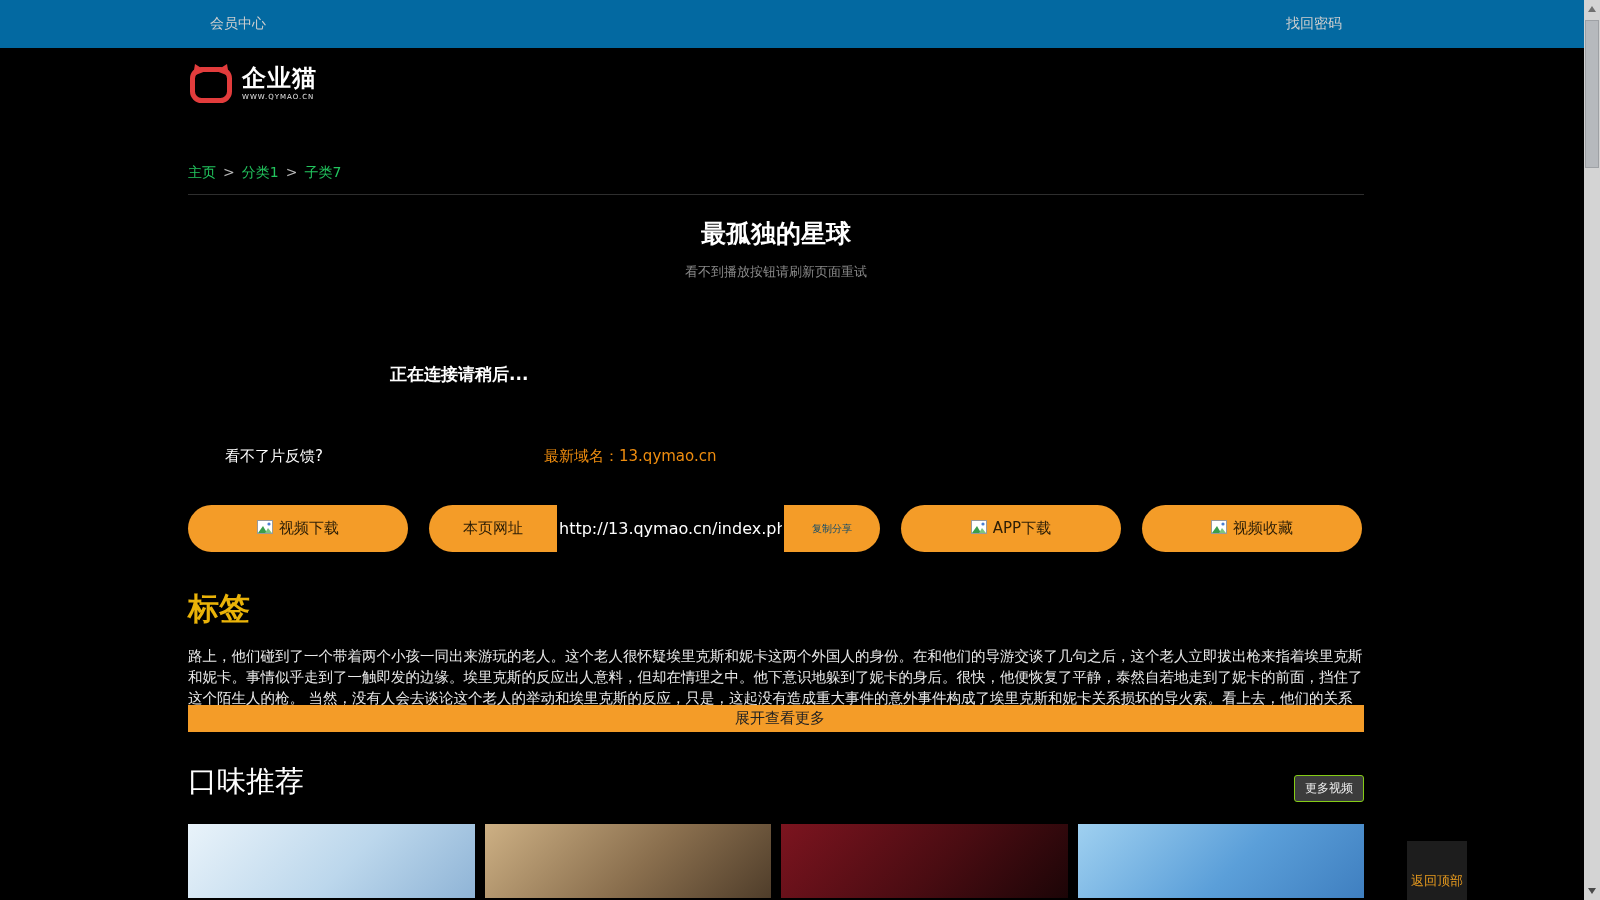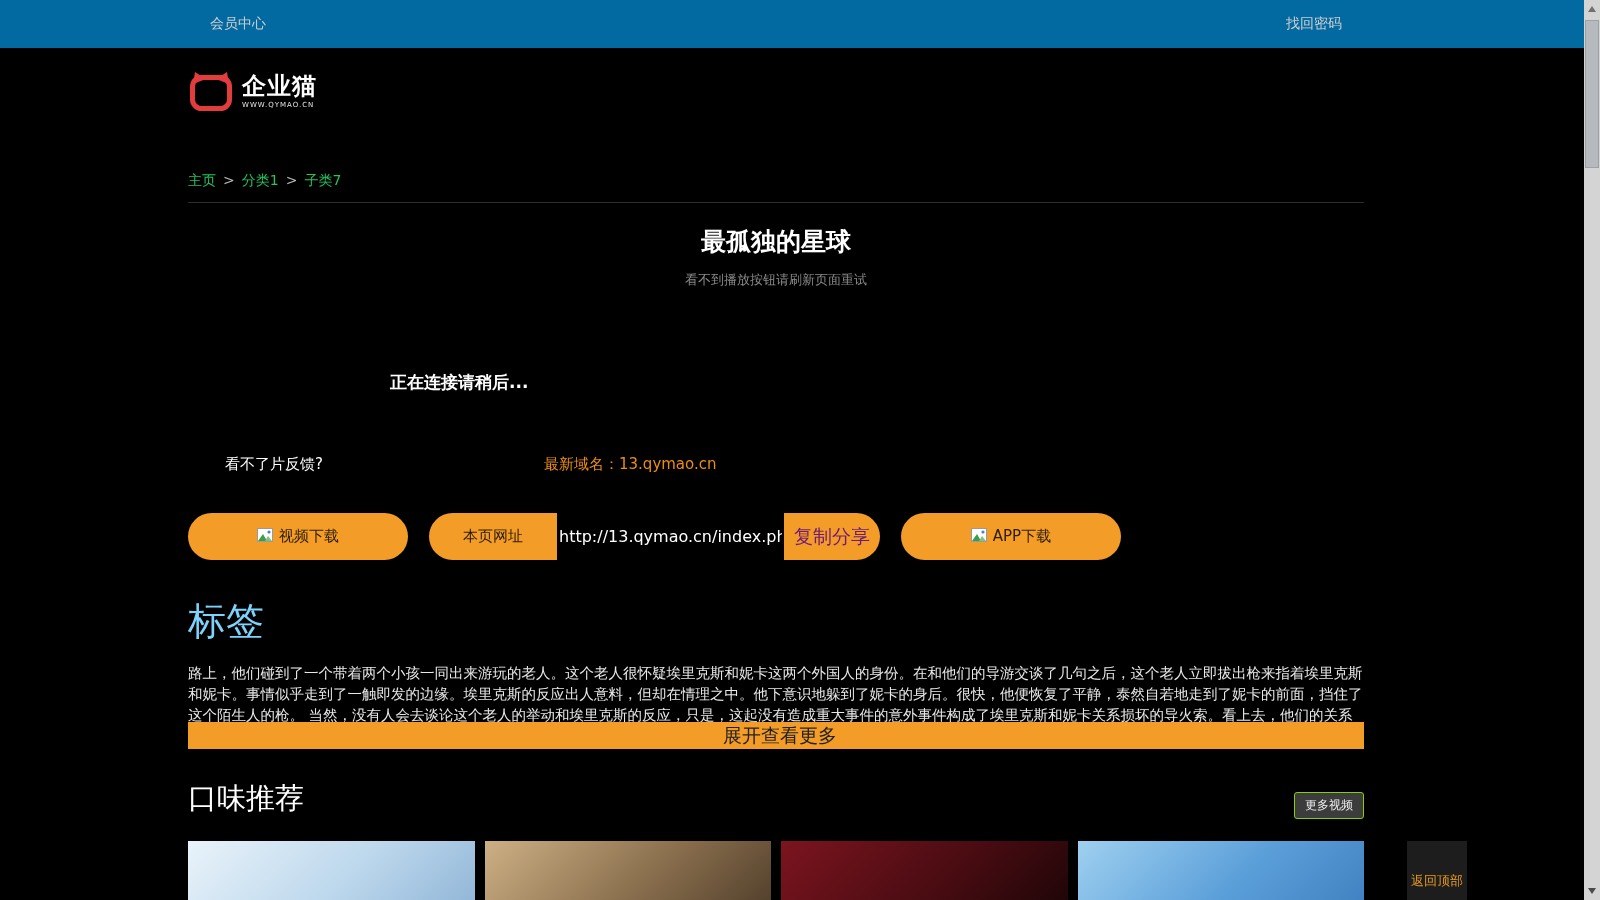--- a/index.html
+++ b/index.html
@@ -5,21 +5,21 @@
   * { margin:0; padding:0; box-sizing:border-box; }
   html,body { width:1600px; height:900px; overflow:hidden; background:#000; font-family:"DejaVu Sans","Liberation Sans",sans-serif; }
 
   
   .topbar { background:#0369a1; height:48px; }
   .topbar-inner { width:1176px; margin-left:188px; height:48px; display:flex; align-items:center; justify-content:space-between; padding:0 22px; }
   .topbar a { color:#cfcfcf; font-size:14px; text-decoration:none; cursor:pointer; }
 
   
   .header { background:#000; height:70px; }
-  .header-inner { width:1176px; margin-left:188px; height:70px; display:flex; align-items:stretch;margin-top:8px; }
+  .header-inner { width:1176px; margin-left:188px; height:70px; display:flex; align-items:stretch; }
   .logo { display:flex; align-items:center; cursor:pointer; }
   .logo .cat { margin-right:8px; display:flex; }
   .logo-title { color:#fff; font-size:24px; font-weight:bold; letter-spacing:1px; line-height:24px; }
   .logo-sub { color:#e6e6e6; font-size:7px; letter-spacing:1px; margin-top:3px; }
   nav { display:flex; margin-left:90px; }
   .nav-item { width:84px; text-align:center; line-height:67px; height:70px; color:#fff; font-size:16px; text-decoration:none; cursor:pointer; }
   .nav-item.active { background:#2b2b2b; color:#f08c1a; border-bottom:3px solid #f08c1a; line-height:64px; }
 
   .container { width:1176px; margin-left:188px; position:relative; }
 
@@ -39,26 +39,26 @@
   .feedback { position:absolute; left:37px; color:#ffffff; font-size:15px; text-decoration:none; cursor:pointer; }
   .domain { position:absolute; left:356px; color:#ef8d0f; font-size:15px; }
 
   
   .actions { display:flex; margin-top:38px; gap:21px; }
   .pill { height:47px; border-radius:24px; background:#f49c28; border:none; display:flex; align-items:center; justify-content:center; gap:6px; font-size:15px; color:#2b1d06; cursor:pointer; font-family:inherit; }
   .pill.small { width:220px; }
   .share-group { width:451px; height:47px; border-radius:24px; background:#f49c28; display:flex; align-items:center; overflow:hidden; }
   .share-label { width:128px; text-align:center; font-size:15px; color:#2b1d06; }
   .url-input { width:227px; height:47px; background:#000; border:none; color:#fff; font-size:16px; padding:0 2px; outline:none; font-family:inherit; }
-  .copy-share { flex:1; text-align:center; font-size:19px; color:#701a75; cursor:pointer; }
+  .copy-share { flex:1; text-align:center; font-size:10px; color:#0c4a6e; cursor:pointer; }
 
   
-  .tags-heading { color:#7dd3fc; font-size:38px; font-weight:400; margin-top:36px; }
+  .tags-heading { color:#eab308; font-size:31px; font-weight:700; margin-top:36px; }
   .tag-desc { color:#e9e9e9; font-size:14.5px; line-height:21px; margin-top:16px; height:59px; overflow:hidden; }
-  .expand-btn { display:block; width:100%; background:#f49c28; border:none; color:#222; font-size:19px; height:27px; cursor:pointer; font-family:inherit;padding-left:8px; }
+  .expand-btn { display:block; width:100%; background:#f49c28; border:none; color:#222; font-size:15px; height:27px; cursor:pointer; font-family:inherit;padding-left:8px; }
 
   
   .rec-head { display:flex; align-items:flex-end; justify-content:space-between; margin-top:30px; }
   .rec-title { color:#fff; font-size:29px; font-weight:500; }
   .more-btn { background:#3c3c3c; border:1px solid #84cc16; color:#ededed; font-size:12px; padding:4px 10px; border-radius:3px; cursor:pointer; font-family:inherit; }
   .thumbs { display:flex; gap:10px; margin-top:22px; }
   .thumb { width:287px; height:74px; cursor:pointer; }
 
   
   .back-top { position:fixed; left:1407px; top:841px; width:60px; height:80px; background:#1d1d1d; color:#e79a1e; font-size:13px; display:flex; align-items:center; justify-content:center; cursor:pointer; }
@@ -138,20 +138,31 @@
         <svg width="16" height="14" viewBox="0 0 16 14">
             <rect x="0.5" y="0.5" width="15" height="13" fill="#fff" stroke="#9a9a9a"></rect>
             <polygon points="1,13 6,6 10,13" fill="#3a9e4c"></polygon>
             <polygon points="8,13 11,8 15,13" fill="#7cc47f"></polygon>
             <circle cx="12" cy="4" r="1.6" fill="#4a7fd4"></circle>
           </svg>
       </span>
       <span>APP下载</span>
     </button>
 
+    <button class="pill small">
+      <span>
+        <svg width="16" height="14" viewBox="0 0 16 14">
+            <rect x="0.5" y="0.5" width="15" height="13" fill="#fff" stroke="#9a9a9a"></rect>
+            <polygon points="1,13 6,6 10,13" fill="#3a9e4c"></polygon>
+            <polygon points="8,13 11,8 15,13" fill="#7cc47f"></polygon>
+            <circle cx="12" cy="4" r="1.6" fill="#4a7fd4"></circle>
+          </svg>
+      </span>
+      <span>视频收藏</span>
+    </button>
   </div>
 
   <h2 class="tags-heading">标签</h2>
   <div class="tag-desc">路上，他们碰到了一个带着两个小孩一同出来游玩的老人。这个老人很怀疑埃里克斯和妮卡这两个外国人的身份。在和他们的导游交谈了几句之后，这个老人立即拔出枪来指着埃里克斯和妮卡。事情似乎走到了一触即发的边缘。埃里克斯的反应出人意料，但却在情理之中。他下意识地躲到了妮卡的身后。很快，他便恢复了平静，泰然自若地走到了妮卡的前面，挡住了这个陌生人的枪。 当然，没有人会去谈论这个老人的举动和埃里克斯的反应，只是，这起没有造成重大事件的意外事件构成了埃里克斯和妮卡关系损坏的导火索。看上去，他们的关系再也没有办法恢复正常</div>
   <button class="expand-btn">展开查看更多</button>
 
   <div class="rec-head">
     <h2 class="rec-title">口味推荐</h2>
     <button class="more-btn">更多视频</button>
   </div>

